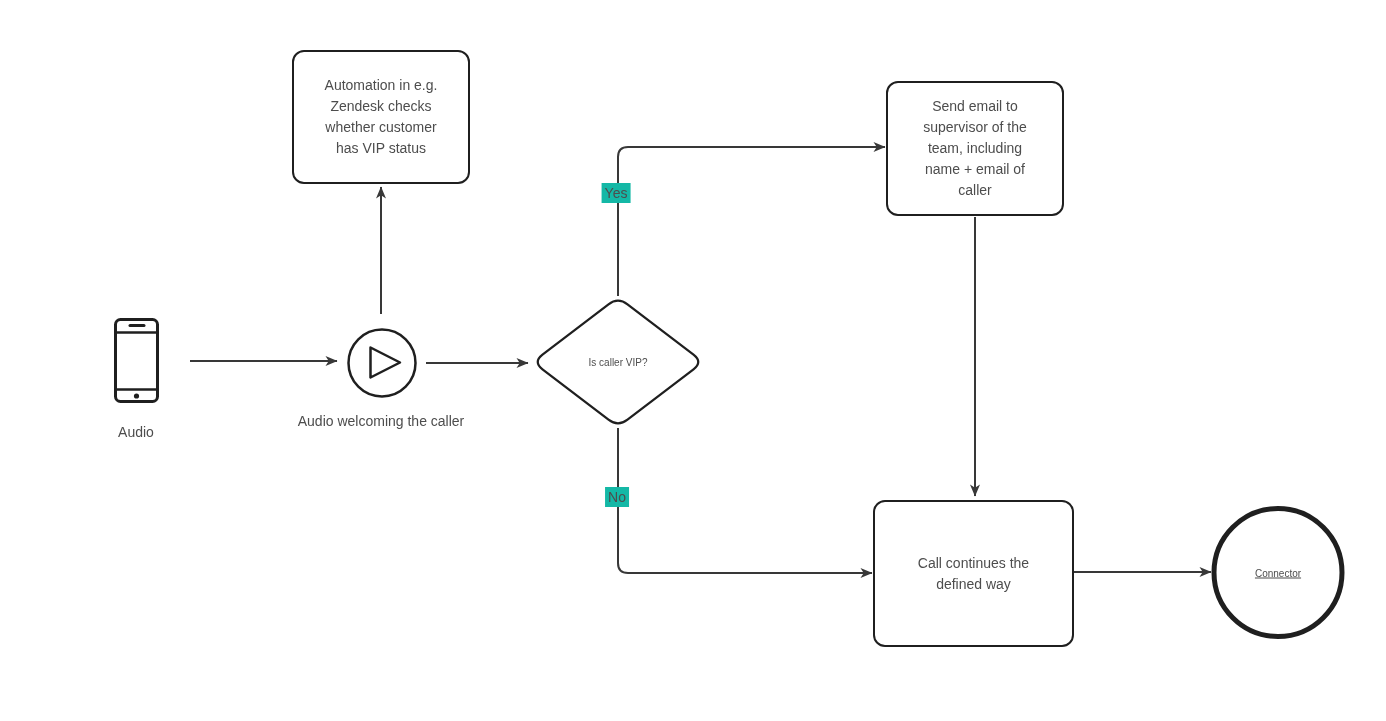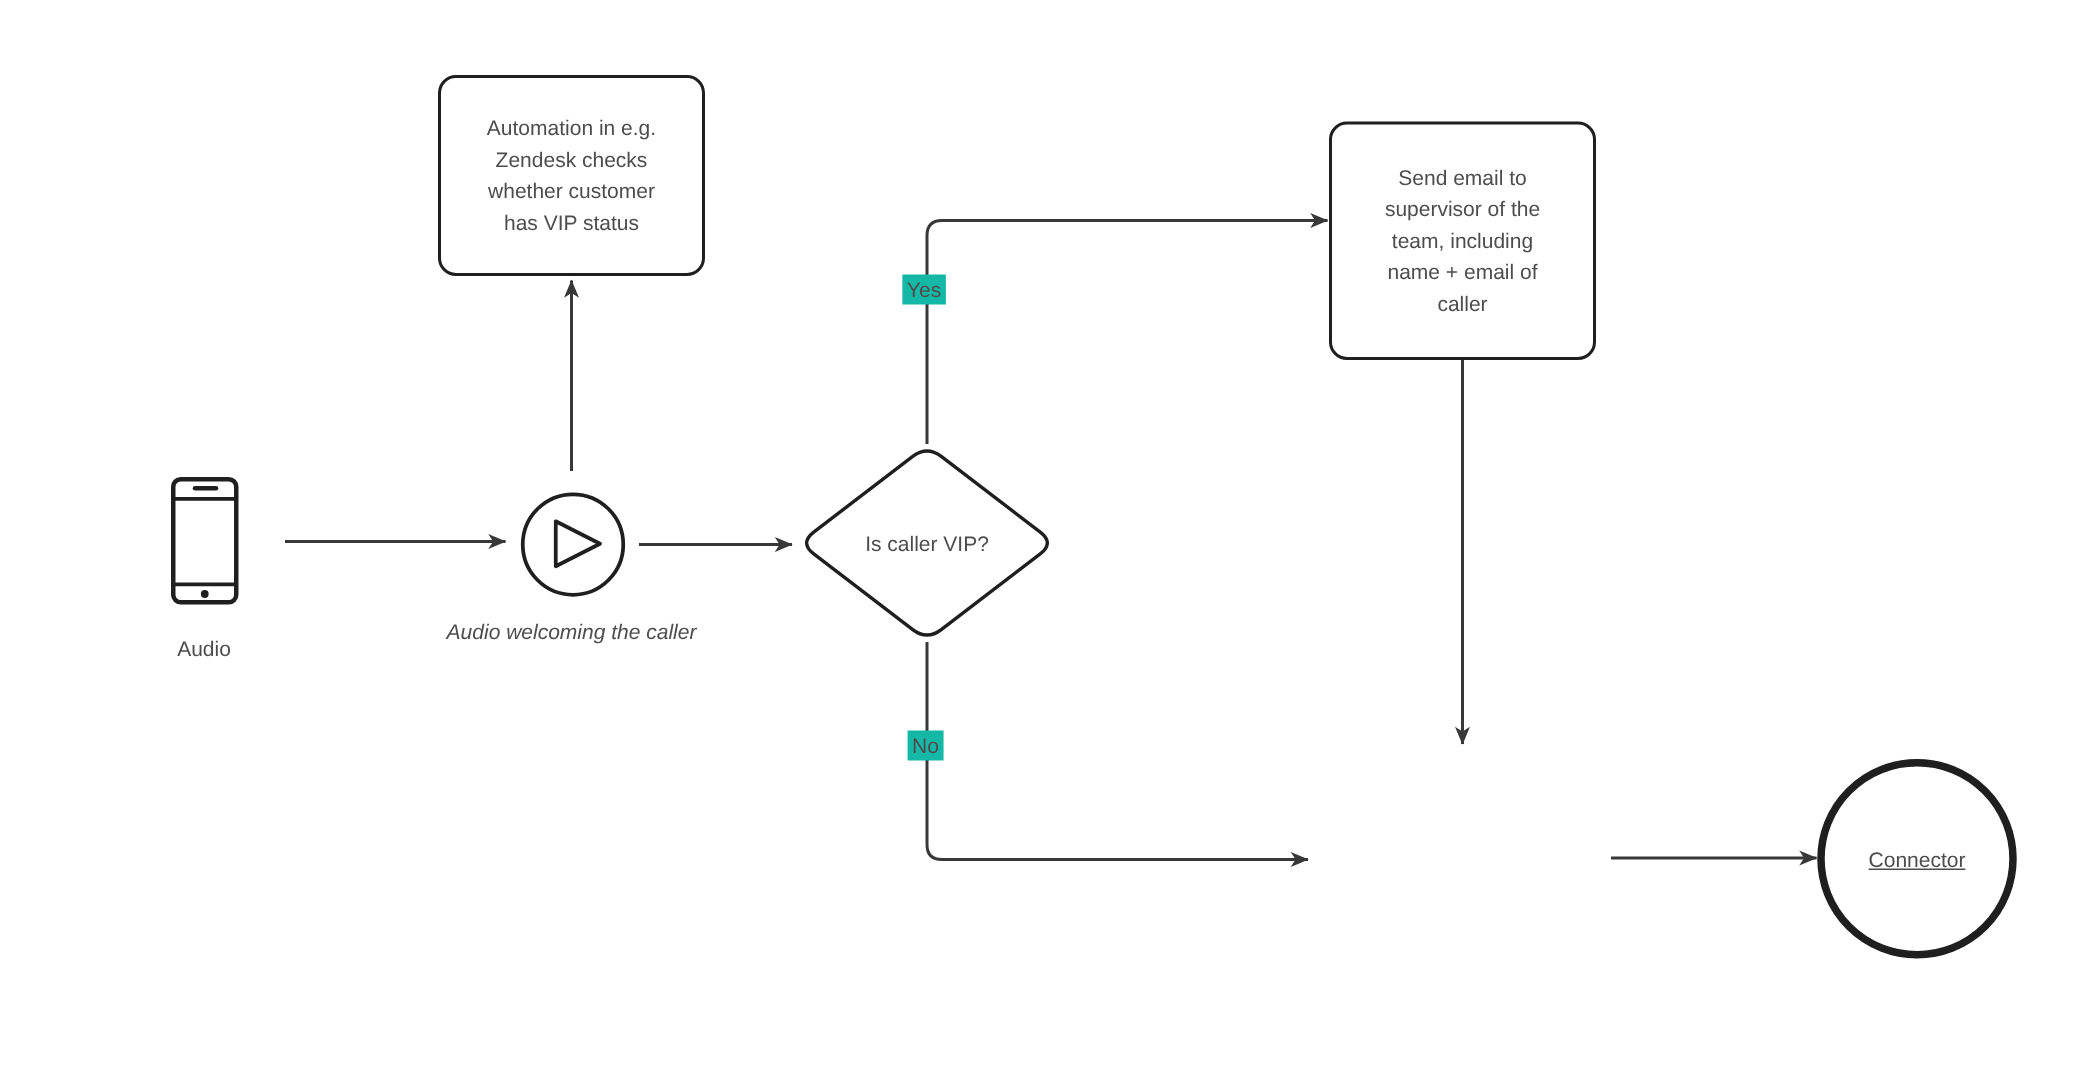--- a/index.html
+++ b/index.html
@@ -50,21 +50,21 @@
     font-size: 14px;
     line-height: 16px;
     color: #4d4d4d;
     background: #14b8a6;
     padding: 2px 3px;
     white-space: nowrap;
   }
   .shape-label {
     position: absolute;
     transform: translate(-50%, -50%);
-    font-size: 14px;
+    font-size: 10px;
     color: #4d4d4d;
     white-space: nowrap;
     text-align: center;
   }
 </style>
 </head>
 <body>
 
 <div class="canvas">
 
@@ -99,30 +99,33 @@
     <path d="M507.5,354.7 L573.5,304.3 Q583,297 592.5,304.3 L658.5,354.7 Q668,362 658.5,369.3
              L592.5,419.7 Q583,427 573.5,419.7 L507.5,369.3 Q498,362 507.5,354.7 Z" fill="#ffffff" stroke="#1f1f1f" stroke-width="2.25"></path>
 
     <circle cx="1243" cy="572.5" r="64" fill="#ffffff" stroke="#1f1f1f" stroke-width="5"></circle>
   </svg>
 
   <div class="box" style="left:257px; top:50px; width:178px; height:134px;">
     <span class="box-text" style="max-width:132px;">Automation in e.g. Zendesk checks whether customer has VIP status</span>
   </div>
 
-  <div class="box" style="left:851px; top:81px; width:178px; height:159px;">
+  <div class="box" style="left:851px; top:81px; width:178px; height:135px;">
     <span class="box-text" style="max-width:132px;">Send email to supervisor of the team, including name + email of caller</span>
   </div>
 
+  <div class="box" style="left:838px; top:500px; width:201px; height:147px;">
+    <span class="box-text" style="max-width:142px;">Call continues the defined way</span>
+  </div>
 
   <div class="shape-label" style="left:583px; top:362px;">Is caller VIP?</div>
 
   <div class="shape-label" style="left:1243px; top:573px;text-decoration:underline;">Connector</div>
 
   <div class="free-label" style="left:101px; top:432px;">Audio</div>
 
-  <div class="free-label" style="left:346px; top:421px;font-style:italic;">Audio welcoming the caller</div>
+  <div class="free-label" style="left:346px; top:421px;">Audio welcoming the caller</div>
 
   <div class="edge-label" style="left:581px; top:193px;">Yes</div>
 
   <div class="edge-label" style="left:582px; top:497px;text-align:center;">No</div>
 
 </div>
 
 </body></html>

